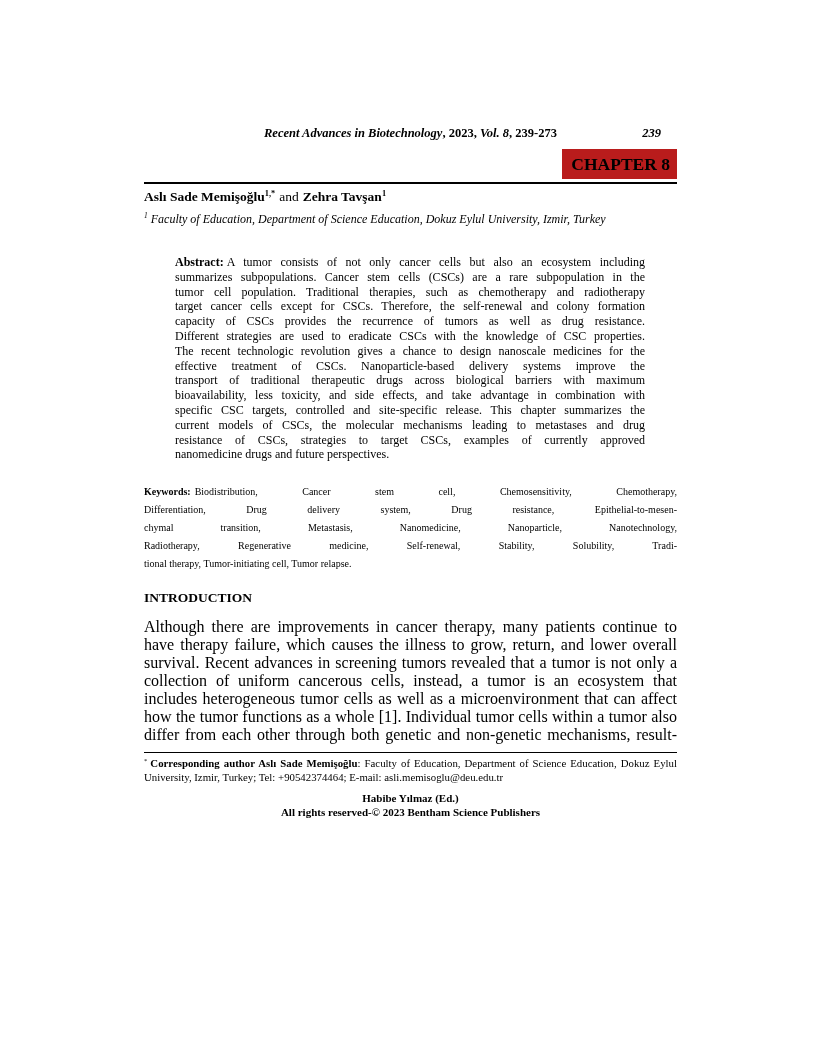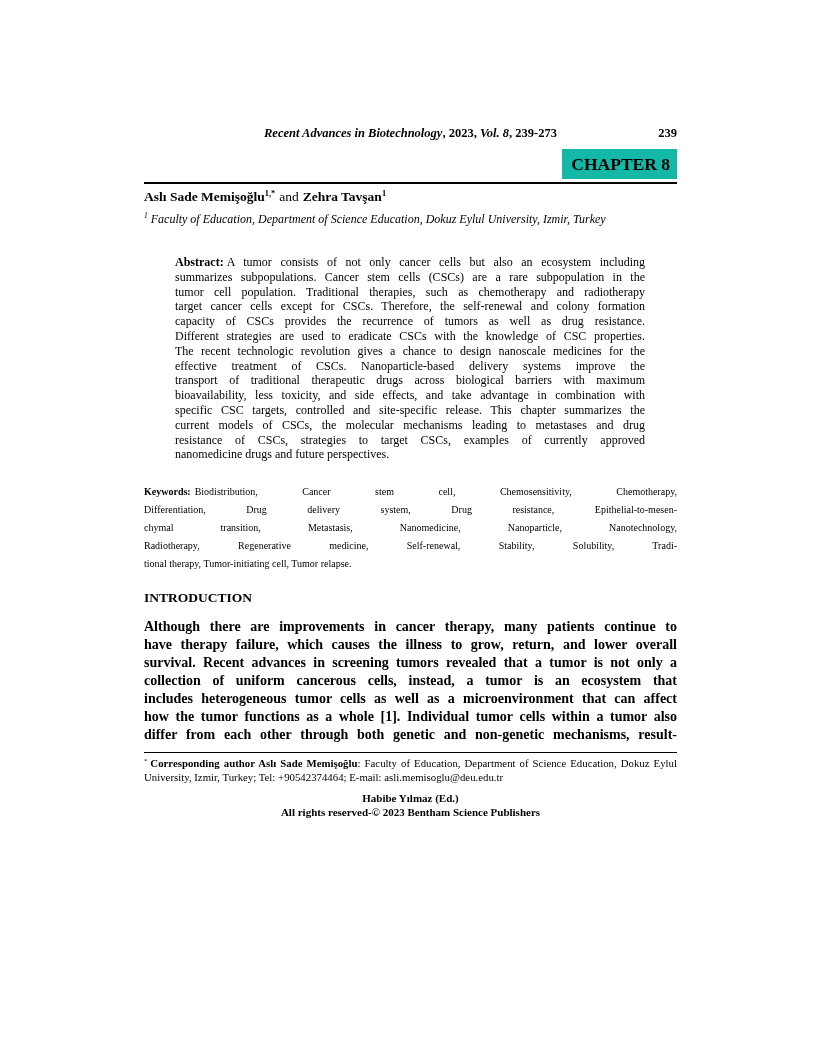--- a/index.html
+++ b/index.html
@@ -25,21 +25,21 @@
   }
 
   
   .running-head {
     position: relative;
     height: 16px;
     font-size: 12.5px;
     font-weight: bold;
   }
   .rh-center { text-align: center; }
-  .rh-page { position: absolute; right: 0; top: 0; }
+  .rh-page { position: absolute; right: 16px; top: 0; font-style: italic; }
 
   
   .chapter-row { text-align: right; margin-top: 7px; }
   .chapter-badge {
     display: inline-block;
     font-size: 17.5px;
     font-weight: bold;
     line-height: 22px;
     padding: 4px 7px 4px 9px;
   }
@@ -82,23 +82,22 @@
 
   
   .section-heading {
     margin: 17px 0 0 0;
     font-size: 13.5px;
     font-weight: bold;
     line-height: 16px;
   }
   .intro {
     margin-top: 12px;
-    font-size: 14px;
+    font-size: 16px;
     line-height: 18px;
-    font-weight: bold;
   }
 
   
   .foot-rule {
     border: none; border-top: 1px solid #000;
     margin: 8px 0 0 0;
   }
   .footnote {
     margin-top: 4px;
     font-size: 10.8px;
@@ -118,21 +117,21 @@
 <body>
 
 <div class="page">
 
   <header class="running-head">
     <div class="rh-center"><span class="i">Recent Advances in Biotechnology</span><span>, 2023, </span><span class="i">Vol. 8</span><span>, 239-273</span></div>
     <span class="rh-page">239</span>
   </header>
 
   <div class="chapter-row">
-    <span class="chapter-badge" style="background: #14b8a6;">CHAPTER 8</span>
+    <span class="chapter-badge" style="background: #b91c1c;">CHAPTER 8</span>
   </div>
   <hr class="head-rule">
 
 
   <div class="authors"><span class="b">Aslı Sade Memişoğlu</span><sup class="b">1,*</sup><span class="connector">and</span><span class="b">Zehra Tavşan</span><sup class="b">1</sup></div>
 
   <div class="affiliation"><sup>1</sup><span>Faculty of Education, Department of Science Education, Dokuz Eylul University, Izmir, Turkey</span></div>
 
   <section class="abstract">
     <div class="jline"><span class="b label">Abstract:</span><span>A tumor consists of not only cancer cells but also an ecosystem including</span></div>

